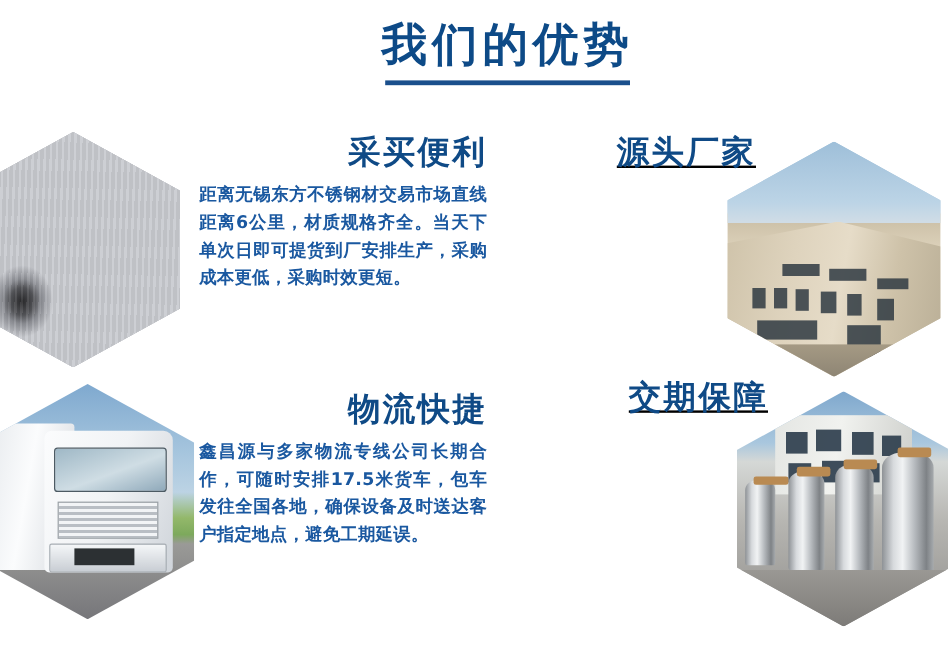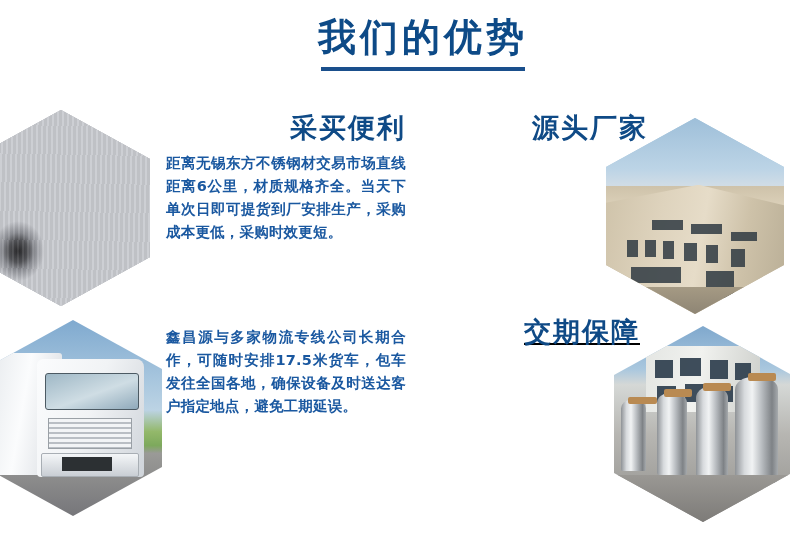--- a/index.html
+++ b/index.html
@@ -230,39 +230,40 @@
         <div class="fac-win" style="left:32%; top:63%; width:6%; height:9%;"></div>
         <div class="fac-win" style="left:44%; top:64%; width:7%; height:9%;"></div>
         <div class="fac-win" style="left:56%; top:65%; width:7%; height:9%;"></div>
         <div class="fac-win" style="left:70%; top:67%; width:8%; height:9%;"></div>
         <div class="fac-win" style="left:14%; top:76%; width:28%; height:8%;"></div>
         <div class="fac-win" style="left:56%; top:78%; width:16%; height:14%;"></div>
         <div class="fac-ground"></div>
       </div>
     </div>
   </div>
-  <div class="adv-text" style="left:408px; top:112px;">
+  <div class="adv-text" style="left:390px; top:112px;text-decoration:underline;">
     <div class="adv-heading right">源头厂家</div>
   </div>
 </div>
 
 <div class="adv-block">
   <div class="hex" style="left:-16px; top:320px;">
     <div class="hex-inner">
       <div class="photo-truck">
         <div class="truck-body"></div>
         <div class="truck-cab"></div>
         <div class="truck-glass"></div>
         <div class="truck-grille"></div>
         <div class="truck-bumper"></div>
         <div class="truck-dark"></div>
       </div>
     </div>
   </div>
   <div class="adv-text" style="left:166px; top:326px;">
+    <div class="adv-heading">物流快捷</div>
     <div class="adv-body">鑫昌源与多家物流专线公司长期合作，可随时安排17.5米货车，包车发往全国各地，确保设备及时送达客户指定地点，避免工期延误。</div>
   </div>
 </div>
 
 <div class="adv-block">
   <div class="hex" style="left:614px; top:326px;">
     <div class="hex-inner">
       <div class="photo-tanks">
         <div class="tank-bldg">
           <div class="tank-bldg-win" style="left:8%; top:22%; width:16%; height:26%;"></div>

